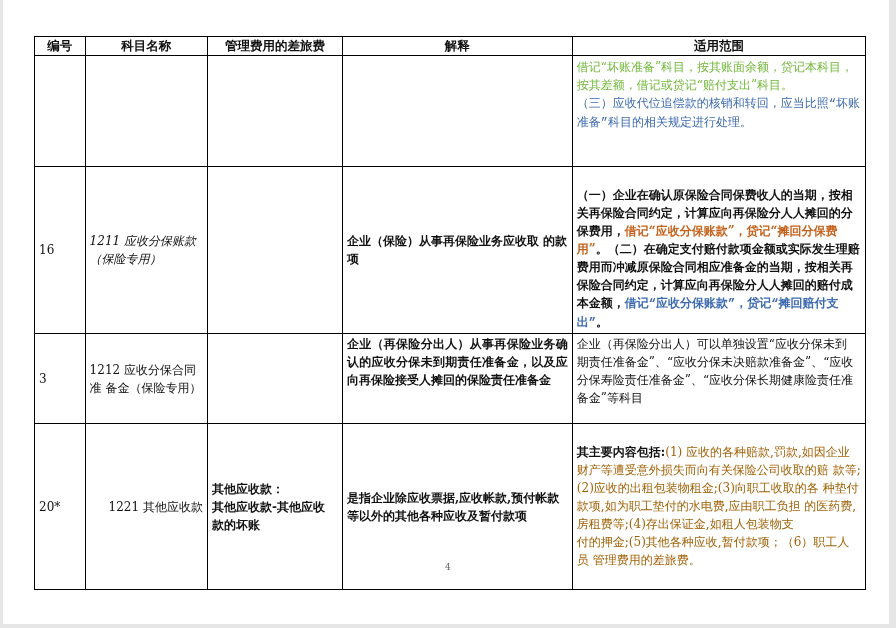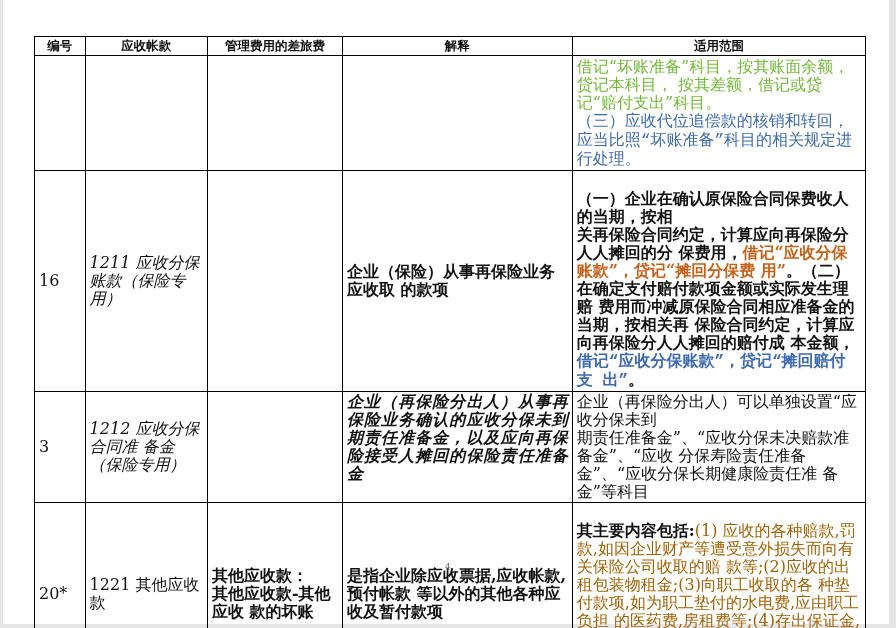--- a/index.html
+++ b/index.html
@@ -16,65 +16,65 @@
   .scroll-strip {
     position: absolute; right: 0; top: 0; width: 6px; height: 628px; background: #e6e6e6;
   }
   table.doc {
     position: absolute; left: 31px; top: 36px;
     border-collapse: collapse; table-layout: fixed;
     width: 832px;
   }
   table.doc td, table.doc th {
     border: 1.5px solid #000;
-    font-size: 16px; line-height: 18px;
+    font-size: 12px; line-height: 18px;
     padding: 1px 4px;
     vertical-align: middle;
     color: #111;
   }
   table.doc th {
     font-weight: bold; height: 18px; padding: 0 4px; text-align: center;
     font-size: 12.5px;
     margin-left: 28px;
   }
   .c-num { width: 48px; }
   .c-name { width: 116px; }
   .c-report { width: 128px; }
   .c-exp { width: 218px; }
   .c-scope { width: 278px; }
   .bold { font-weight: bold; }
   .red { color: #c0181c; font-style: italic; }
-  .maroon { color: #9b2a2a; font-style: italic; }
+  .maroon { color: #9b2a2a; }
   .green { color: #72b83a; }
   .blue { color: #3e6bb0; font-family: Liberation Mono, monospace; }
   .orange-d { color: #c4621c; }
   .orange { color: #f08a2a; }
   .gray { color: #a16207; }
   .justify { text-align: justify; }
-  .center { text-align: left; }
+  .center { text-align: right; }
   .page-num {
     position: absolute; left: 442px; top: 562px; font-size: 9px; color: #666;
   }
 </style>
 </head>
 <body>
 
 <div class="page">
   <table class="doc">
     <colgroup>
       <col class="c-num">
         <col class="c-name">
         <col class="c-report">
         <col class="c-exp">
         <col class="c-scope">
     </colgroup>
     <thead>
       <tr>
         <th>编号</th>
-        <th>应收帐款</th>
+        <th>科目名称</th>
         <th>管理费用的差旅费</th>
         <th>解释</th>
         <th>适用范围</th>
       </tr>
     </thead>
     <tbody>
 
       <tr style="height:111px;">
         <td></td>
         <td></td>
@@ -94,21 +94,21 @@
         <td class="bold" style="white-space:pre-line;">
           <span>（一）企业在确认原保险合同保费收人的当期，按相
 关再保险合同约定，计算应向再保险分人人摊回的分 保费用，</span><span class="orange-d">借记“应收分保账款”，贷记“摊回分保费 用”</span><span>。（二）在确定支付赔付款项金额或实际发生理赔 费用而冲减原保险合同相应准备金的当期，按相关再 保险合同约定，计算应向再保险分人人摊回的赔付成 本金额，</span><span class="blue">借记“应收分保账款”，贷记“摊回赔付支 出”</span><span>。</span>
         </td>
       </tr>
 
       <tr style="height:90px;">
         <td>3</td>
         <td class="maroon">1212 应收分保合同准 备金（保险专用）</td>
         <td></td>
-        <td class="bold justify" style="vertical-align:top;font-style:italic;">企业（再保险分出人）从事再保险业务确认的应收分保未到期责任准备金，以及应向再保险接受人摊回的保险责任准备金</td>
+        <td class="bold justify" style="vertical-align:top;">企业（再保险分出人）从事再保险业务确认的应收分保未到期责任准备金，以及应向再保险接受人摊回的保险责任准备金</td>
         <td class="orange" style="white-space:pre-line; vertical-align:top;">企业（再保险分出人）可以单独设置“应收分保未到
 期责任准备金”、“应收分保未决赔款准备金”、“应收 分保寿险责任准备金”、“应收分保长期健康险责任准 备金”等科目</td>
       </tr>
 
       <tr style="height:166px;">
         <td>20*</td>
         <td class="center">1221 其他应收款</td>
         <td class="bold" style="white-space:pre-line;">其他应收款：
 其他应收款-其他应收 款的坏账</td>
         <td class="bold">是指企业除应收票据,应收帐款,预付帐款 等以外的其他各种应收及暂付款项</td>

